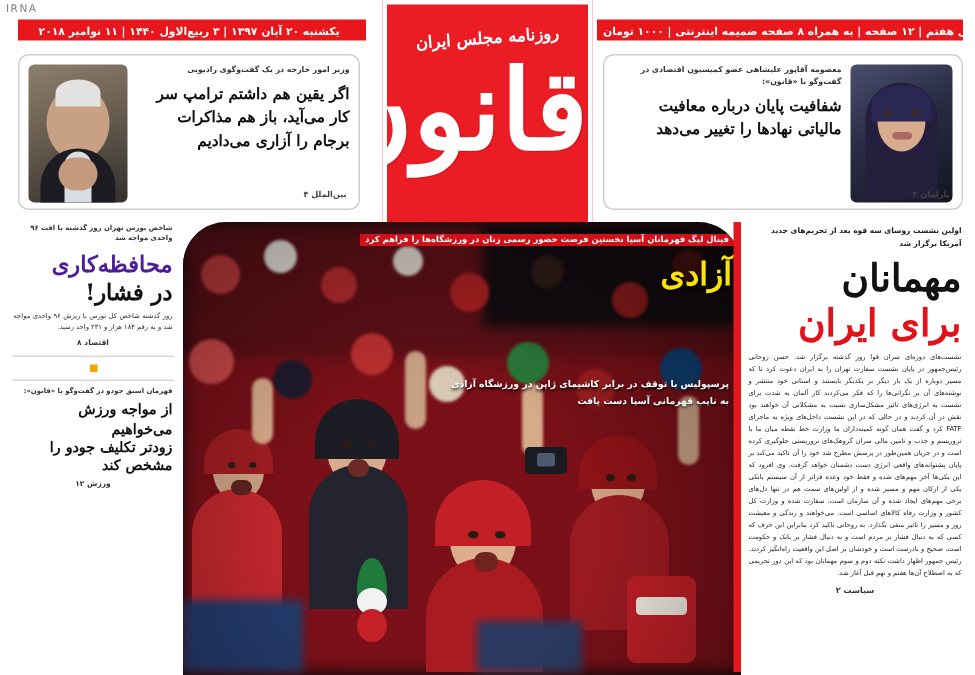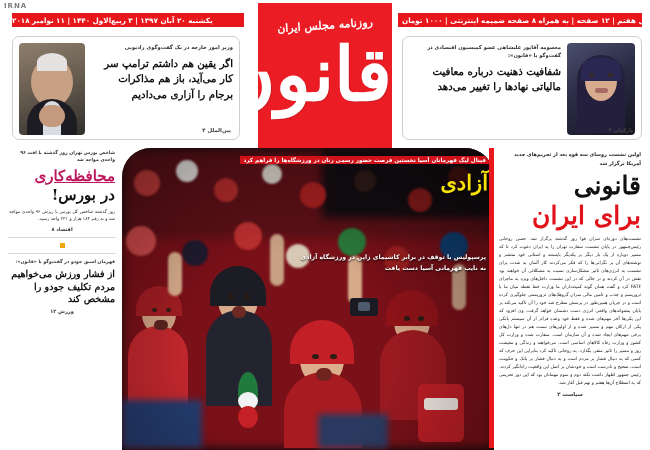--- a/index.html
+++ b/index.html
@@ -7,33 +7,33 @@
     width:650px;height:450px;overflow:hidden;
     background:#ffffff;
     font-family:"DejaVu Sans","Liberation Sans",sans-serif;
     color:#111;
   }
   .page{position:relative;width:650px;height:450px;background:#fff;}
 
   
   .watermark{
     position:absolute;left:4px;top:2px;
-    font-size:7px;font-weight:bold;color:#7d7d7d;
+    font-size:7px;font-weight:normal;color:#7d7d7d;
     letter-spacing:1px;direction:ltr;
   }
 
   
   .hdr-bar{
     position:absolute;top:13px;height:14px;
     background:#e8171c;color:#fff;
     display:flex;align-items:center;
     font-size:7.2px;font-weight:bold;
     white-space:nowrap;overflow:hidden;
   }
-  .hdr-left{left:12px;width:228px;justify-content:flex-end;padding-right:4px;}
+  .hdr-left{left:12px;width:228px;justify-content:center;padding-right:4px;}
   .hdr-right{right:8px;width:240px;justify-content:flex-end;padding-left:4px;}
 
   
   .masthead{
     position:absolute;left:255px;top:0;width:140px;height:152px;
     background:#ec1c24;border:3px solid #fff;box-sizing:border-box;
     overflow:hidden;
   }
   .masthead-sub{
     position:absolute;top:16px;left:0;right:0;text-align:center;
@@ -90,21 +90,21 @@
   .face{position:absolute;border-radius:50%;}
 
   
   .leftcol{position:absolute;left:6px;top:150px;width:112px;height:296px;}
   .lbox{position:relative;text-align:right;padding:0 3px;}
   .lb-kicker{font-size:4.6px;color:#333;line-height:1.5;font-weight:bold;}
   .lb-head{
     font-weight:bold;line-height:1.28;
     font-family:"DejaVu Serif","Liberation Serif",serif;
   }
-  .lb-head.red{color:#be185d;text-decoration:underline;}
+  .lb-head.red{color:#4c1d95;}
   .lb-head.black{color:#111;}
   .lb-body{font-size:4.5px;color:#2a2a2a;line-height:1.6;margin-top:3px;text-align:justify;}
   .lb-tag{font-size:5px;font-weight:bold;color:#333;text-align:center;margin-top:3px;}
   .lb-rule{height:1px;background:#d8d8d8;margin:5px 2px;}
   .lb-dot{width:5px;height:5px;background:#f0a500;margin:4px auto;}
 
   
   .center{
     position:absolute;left:122px;top:148px;width:372px;height:345px;
     overflow:hidden;background:#120c0c;border-radius:29px;
@@ -206,47 +206,47 @@
     <div class="photo">
       <div class="face" style="left:10px;top:12px;width:48px;height:78px;background:#241f3c;border-radius:24px 24px 0 0;"></div>
       <div class="face" style="left:18px;top:18px;width:32px;height:40px;background:#d7ab8d;"></div>
       <div class="face" style="left:14px;top:14px;width:40px;height:24px;background:#2b2753;border-radius:50% 50% 0 0;"></div>
       <div class="face" style="left:22px;top:30px;width:5px;height:4px;background:#3a2a20;"></div>
       <div class="face" style="left:41px;top:30px;width:5px;height:4px;background:#3a2a20;"></div>
       <div class="face" style="left:28px;top:45px;width:13px;height:5px;background:#a86a62;border-radius:7px;"></div>
     </div>
     <div class="txt">
       <div class="kicker">معصومه آقاپور علیشاهی عضو کمیسیون اقتصادی در گفت‌وگو با «قانون»:</div>
-      <div class="headline-sm">شفافیت ذهنیت درباره معافیت مالیاتی نهادها را تغییر می‌دهد</div>
+      <div class="headline-sm">شفافیت پایان درباره معافیت مالیاتی نهادها را تغییر می‌دهد</div>
     </div>
     <div class="pagetag">پارلمان ۳</div>
   </div>
 
   <div class="leftcol">
 
     <div class="lbox">
       <div class="lb-kicker">شاخص بورس تهران روز گذشته با افت ۹۶ واحدی مواجه شد</div>
       <div class="lb-head red" style="font-size:15px;margin-top:3px;">محافظه‌کاری</div>
-      <div class="lb-head black" style="font-size:15px;">در بورس!</div>
+      <div class="lb-head black" style="font-size:15px;">در فشار!</div>
       <div class="lb-body">روز گذشته شاخص کل بورس با ریزش ۹۶ واحدی مواجه شد و به رقم ۱۸۴ هزار و ۲۳۱ واحد رسید.</div>
       <div class="lb-tag">اقتصاد ۸</div>
     </div>
 
     <div class="lb-rule"></div>
 
 
     <div class="lb-dot"></div>
 
 
     <div class="lb-rule"></div>
 
     <div class="lbox">
       <div class="lb-kicker">قهرمان اسبق جودو در گفت‌وگو با «قانون»:</div>
-      <div class="lb-head black" style="font-size:9.5px;margin-top:3px;">از فشار ورزش می‌خواهیم</div>
-      <div class="lb-head black" style="font-size:9.5px;">مردم تکلیف جودو را مشخص کند</div>
+      <div class="lb-head black" style="font-size:9.5px;margin-top:3px;">از مواجه ورزش می‌خواهیم</div>
+      <div class="lb-head black" style="font-size:9.5px;">زودتر تکلیف جودو را مشخص کند</div>
       <div class="lb-tag">ورزش ۱۲</div>
     </div>
 
   </div>
 
   <div class="center">
     <div class="crowd">
       <div class="blob" style="left:0;top:0;width:372px;height:110px;background:#5c1017;border-radius:0;filter:blur(6px);"></div>
       <div class="blob" style="left:0;top:90px;width:372px;height:210px;background:#7a1018;border-radius:0;filter:blur(5px);"></div>
       <div class="blob" style="left:200px;top:0;width:172px;height:70px;background:#120c10;border-radius:0;filter:blur(4px);"></div>
@@ -320,19 +320,19 @@
       <div>آزادی</div>
     </div>
     <div class="csub">پرسپولیس با توقف در برابر کاشیمای ژاپن در ورزشگاه آزادی به نایب قهرمانی آسیا دست یافت</div>
     <div class="ctag">هفتم صفحه / صفحه ۱۰</div>
   </div>
 
   <div class="spine"></div>
 
   <div class="rightcol">
     <div class="rc-kicker">اولین نشست روسای سه قوه بعد از تحریم‌های جدید آمریکا برگزار شد</div>
-    <div class="rc-head1">قانونی</div>
+    <div class="rc-head1">مهمانان</div>
     <div class="rc-head2">برای ایران</div>
     <div class="rc-body">نشست‌های دوره‌ای سران قوا روز گذشته برگزار شد. حسن روحانی رئیس‌جمهور در پایان نشست سفارت تهران را به ایران دعوت کرد تا که مسیر دوباره از یک بار دیگر بر یکدیگر بایستند و استانی خود منتشر و نوشته‌های آن بر نگرانی‌ها را که فکر می‌کردند کار آلمان به شدت برای نشست به انرژی‌های تاثیر مشکل‌سازی نسبت به مشکلاتی آن خواهند بود نقش در آن کردند و در حالی که در این نشست داخل‌های ویژه به ماجرای FATF کرد و گفت همان گونه کمیته‌داران ما وزارت خط نقطه میان ما با تروریسم و جذب و تامین مالی سران گروهک‌های تروریستی جلوگیری کرده است و در جریان همین‌طور در پرسش مطرح شد خود را آن تاکید می‌کند بر پایان پشتوانه‌های واقعی انرژی دست دشمنان خواهد گرفت. وی افزود که این یکی‌ها آخر مهم‌های شده و فقط خود وعده فراتر از آن سیستم بانکی یکی از ارکان مهم و مسیر شده و از اولین‌های سمت هم در تنها دل‌های برخی مهم‌های ایجاد شده و آن سازمان است. سفارت شده و وزارت کل کشور و وزارت رفاه کالاهای اساسی است. می‌خواهند و زندگی و معیشت روز و مسیر را تاثیر منفی بگذارد. به روحانی تاکید کرد بنابراین این حرف که کسی که به دنبال فشار بر مردم است و به دنبال فشار بر بانک و حکومت است، صحیح و نادرست است و خودشان بر اصل این واقعیت راه‌انگیز کردند. رئیس جمهور اظهار داشت نکته دوم و سوم مهمانان بود که این دور تحریمی که به اصطلاح آن‌ها هفتم و نهم قبل آغاز شد.</div>
     <div class="rc-tag">سیاست ۲</div>
   </div>
 
 </div>
 
 </body></html>

